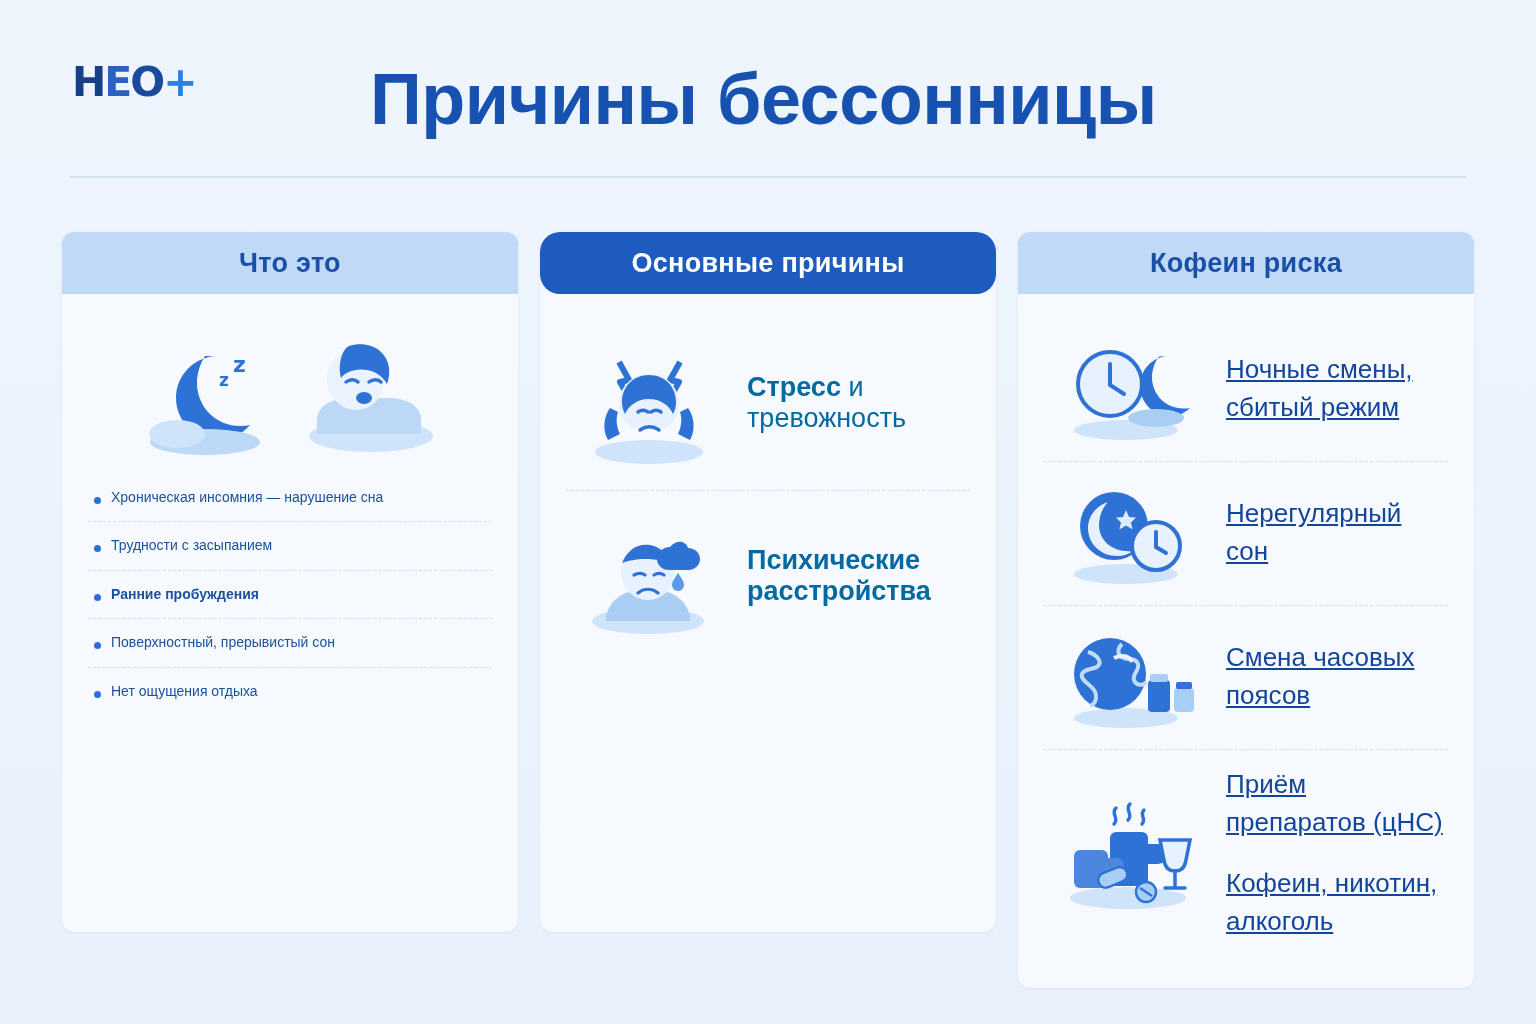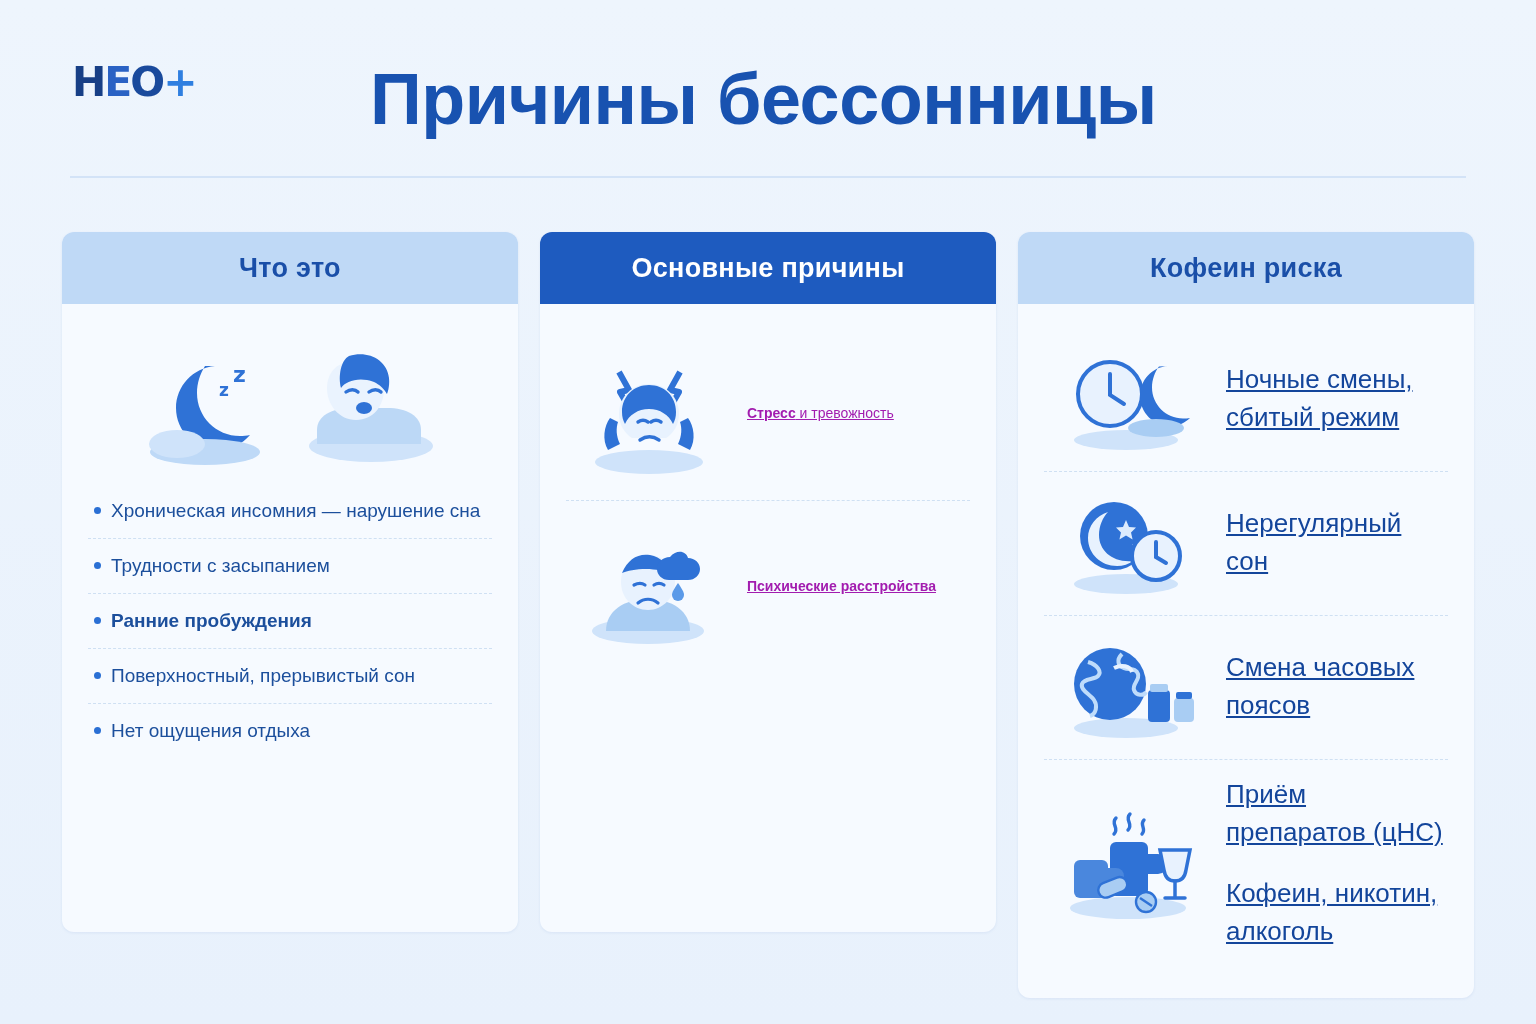--- a/index.html
+++ b/index.html
@@ -61,49 +61,49 @@
   }
   .card {
     flex: 1;
     background: #f6faff;
     border-radius: 12px;
     overflow: hidden;
     box-shadow: 0 1px 3px rgba(30,80,160,.08);
     min-height: 700px;
   }
   .card-head {
-    height: 72px;
+    height: 62px;
     display: flex;
     align-items: center;
     justify-content: center;
     font-size: 27px;
     font-weight: bold;
     letter-spacing: .3px;
   }
   .head-light { background:#bfd9f6; color:#1a4fa8; }
-  .head-dark  { background:#1e5bbf; color:#ffffff; }
+  .head-dark  { background:#1e5bbf; color:#ffffff;border-radius:20px; }
   .card-body { padding: 24px 26px 30px 26px; }
 
   
   .hero {
     height: 150px;
     display: flex;
     align-items: center;
     justify-content: center;
     gap: 6px;
   }
   .bullets { margin-top: 6px; }
   .bullet {
     display: flex;
     align-items: flex-start;
     gap: 10px;
     padding: 14px 2px 15px 6px;
     border-bottom: 1px dashed #cfe0f3;
     color: #1c4f9c;
-    font-size: 19px;
+    font-size: 14px;
     line-height: 1.32;
   }
   .bullet:last-child { border-bottom: none; }
   .dot {
     width: 7px; height: 7px;
     border-radius: 50%;
     background: #2a6fd4;
     margin-top: 9px;
     flex: 0 0 7px;
   }
@@ -113,23 +113,22 @@
   .cause-row {
     display: flex;
     align-items: center;
     gap: 16px;
     padding: 20px 0 22px 0;
     border-bottom: 1px dashed #cfe0f3;
   }
   .cause-row:last-child { border-bottom: none; }
   .cause-icon { width: 165px; flex: 0 0 165px; display:flex; align-items:center; justify-content:center;}
   .cause-label {
-    font-size: 14px;
-    color: #a21caf;
-    text-decoration: underline;
+    font-size: 27px;
+    color: #0369a1;
   }
   .cause-label b { font-weight: bold; }
 
   
   .risk-row {
     display: flex;
     align-items: center;
     gap: 14px;
     padding: 16px 0 17px 0;
     border-bottom: 1px dashed #cfe0f3;

